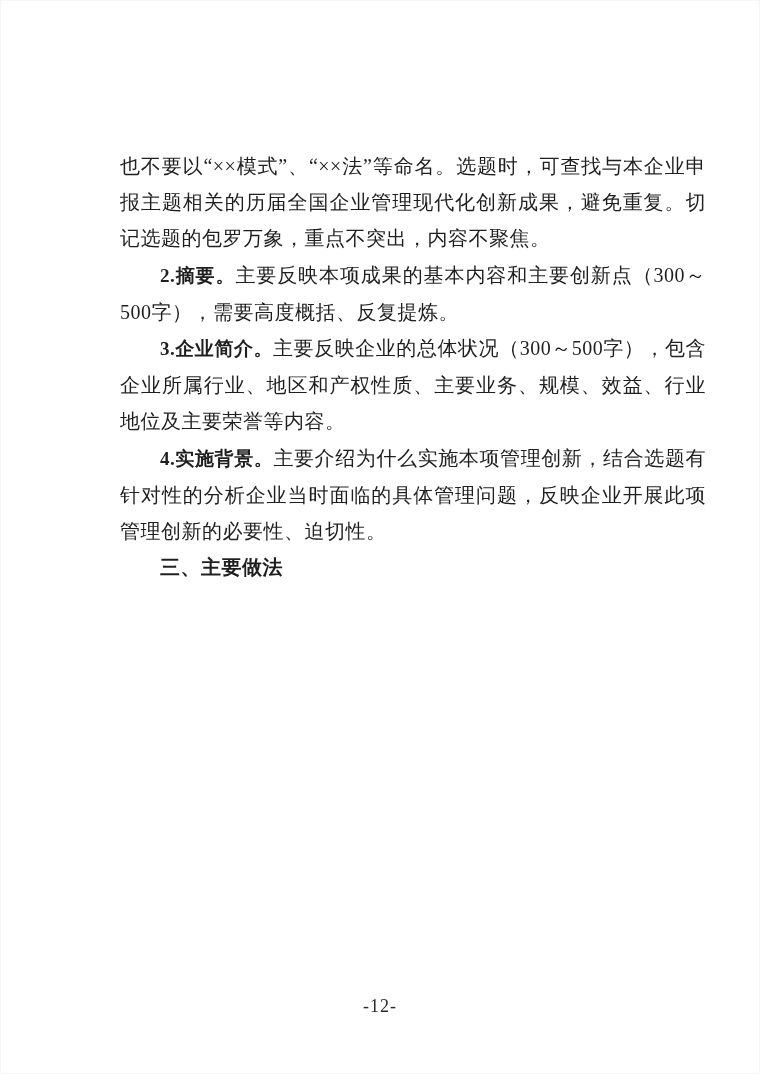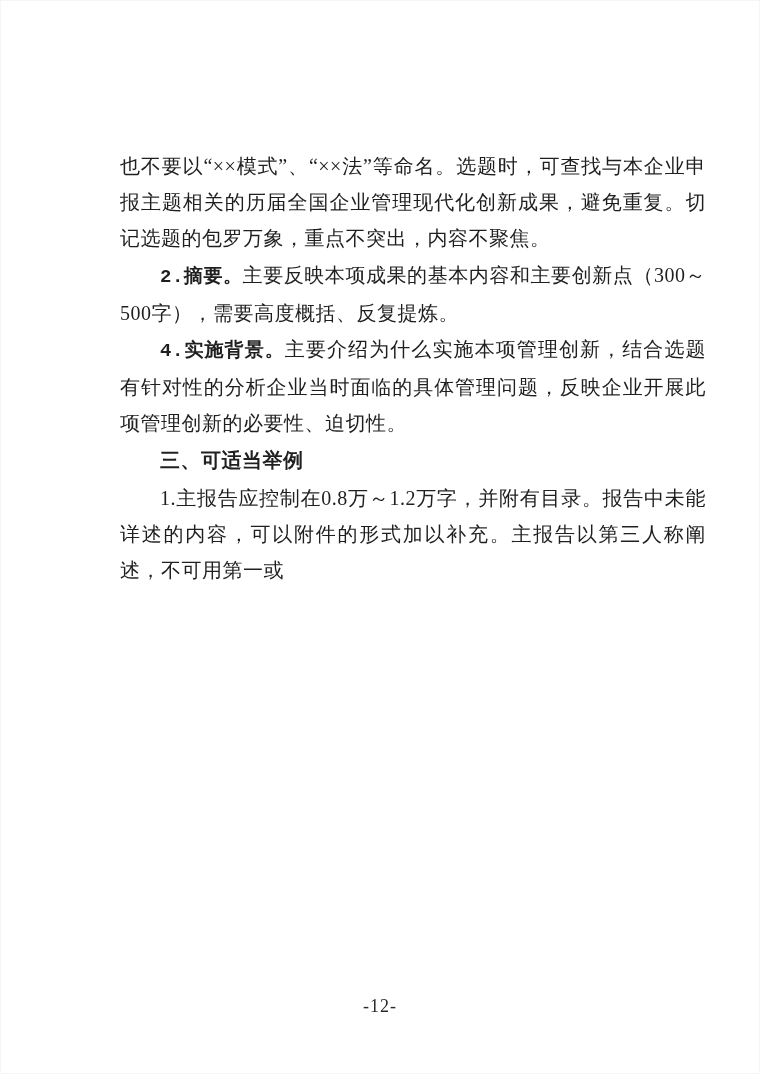--- a/index.html
+++ b/index.html
@@ -34,21 +34,21 @@
   }
   .para {
     margin: 0;
     padding: 0;
   }
   .para.indent {
     text-indent: 2em;
   }
   .para .label {
     font-weight: bold;
-    font-family: Liberation Mono, monospace;
+    font-family: Liberation Serif, serif;
     font-size: 19px;
   }
   .para.section-heading .label {
     font-size: 20px;
   }
   .footer {
     position: absolute;
     left: 0;
     right: 0;
     top: 996px;
@@ -62,26 +62,26 @@
 <body>
 
 <div class="page">
 
   <div class="content">
 
     <p class="para"><span>也不要以“××模式”、“××法”等命名。选题时，可查找与本企业申报主题相关的历届全国企业管理现代化创新成果，避免重复。切记选题的包罗万象，重点不突出，内容不聚焦。</span></p>
 
     <p class="para indent"><span class="label">2.摘要。</span><span>主要反映本项成果的基本内容和主要创新点（300～500字），需要高度概括、反复提炼。</span></p>
 
+    <p class="para indent"><span class="label">3.企业简介。</span><span>主要反映企业的总体状况（300～500字），包含企业所属行业、地区和产权性质、主要业务、规模、效益、行业地位及主要荣誉等内容。</span></p>
 
     <p class="para indent"><span class="label">4.实施背景。</span><span>主要介绍为什么实施本项管理创新，结合选题有针对性的分析企业当时面临的具体管理问题，反映企业开展此项管理创新的必要性、迫切性。</span></p>
 
 
 
-    <p class="para indent section-heading"><span class="label">三、可适当举例</span></p>
+    <p class="para indent section-heading"><span class="label">三、主要做法</span></p>
 
-    <p class="para indent"><span>1.主报告应控制在0.8万～1.2万字，并附有目录。报告中未能详述的内容，可以附件的形式加以补充。主报告以第三人称阐述，不可用第一或</span></p>
 
   </div>
 
   <div class="footer">-12-</div>
 
 </div>
 
 </body></html>

